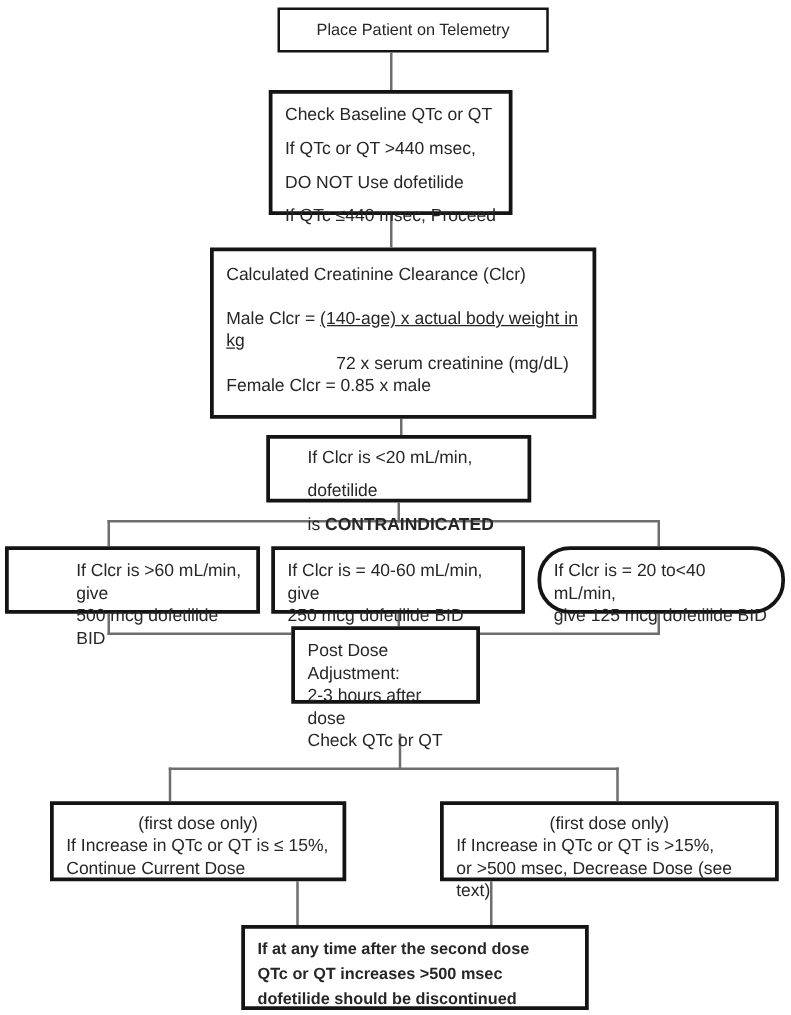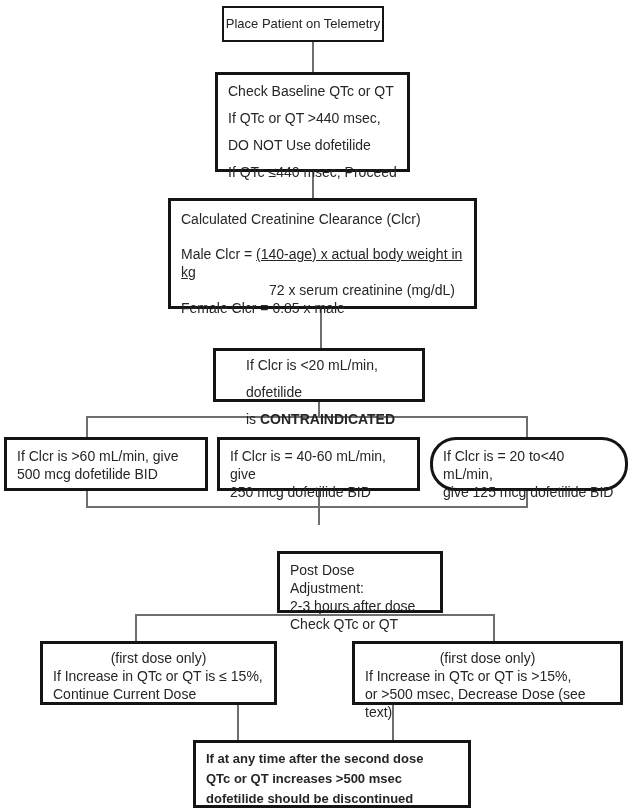--- a/index.html
+++ b/index.html
@@ -47,71 +47,71 @@
   <div class="conn" style="left:526px;top:491px;width:2px;height:17px;"></div>
   <div class="conn" style="left:86px;top:506px;width:442px;height:2px;"></div>
   <div class="conn" style="left:318px;top:491px;width:2px;height:34px;"></div>
   <div class="conn" style="left:319px;top:587px;width:2px;height:29px;"></div>
   <div class="conn" style="left:135px;top:614px;width:360px;height:2px;"></div>
   <div class="conn" style="left:135px;top:614px;width:2px;height:27px;"></div>
   <div class="conn" style="left:493px;top:614px;width:2px;height:27px;"></div>
   <div class="conn" style="left:237px;top:705px;width:2px;height:35px;"></div>
   <div class="conn" style="left:392px;top:705px;width:2px;height:35px;"></div>
 
-  <div class="box thin center-text" style="left:222px;top:6px;width:162px;height:36px;font-size:13px;">
+  <div class="box thin center-text" style="left:222px;top:6px;width:217px;height:36px;font-size:13px;">
     <span>Place Patient on Telemetry</span>
   </div>
 
   <div class="box" style="left:215px;top:72px;width:195px;height:100px;">
     <div class="pad spread" style="padding-top:3px;">
       <div>Check Baseline QTc or QT</div>
       <div>If QTc or QT &gt;440 msec,</div>
       <div>DO NOT Use dofetilide</div>
       <div>If QTc ≤440 msec, Proceed</div>
     </div>
   </div>
 
-  <div class="box" style="left:168px;top:198px;width:309px;height:111px;">
+  <div class="box" style="left:168px;top:198px;width:309px;height:137px;">
     <div class="pad" style="padding-top:9px;">
       <div class="title-gap">Calculated Creatinine Clearance (Clcr)</div>
       <div><span>Male Clcr = </span><span class="frac-num">(140-age) x actual body weight in kg</span></div>
       <div class="denom">72 x serum creatinine (mg/dL)</div>
       <div>Female Clcr = 0.85 x male</div>
     </div>
   </div>
 
   <div class="box" style="left:213px;top:348px;width:212px;height:54px;padding-left:20px;">
     <div class="pad spread" style="padding-top:1px;">
       <div>If Clcr is &lt;20 mL/min, dofetilide</div>
       <div><span>is </span><span class="bold">CONTRAINDICATED</span></div>
     </div>
   </div>
 
-  <div class="box" style="left:4px;top:437px;width:204px;height:54px;">
+  <div class="box" style="left:4px;top:437px;width:204px;height:54px;padding-left:44px;">
     <div class="pad">
       <div>If Clcr is &gt;60 mL/min, give</div>
       <div>500 mcg dofetilide BID</div>
     </div>
   </div>
 
   <div class="box" style="left:217px;top:437px;width:203px;height:54px;">
     <div class="pad">
       <div>If Clcr is = 40-60 mL/min, give</div>
       <div>250 mcg dofetilide BID</div>
     </div>
   </div>
 
   <div class="box" style="left:430px;top:437px;width:198px;height:54px;border-radius:26px;">
     <div class="pad">
       <div>If Clcr is = 20 to&lt;40 mL/min,</div>
       <div>give 125 mcg dofetilide BID</div>
     </div>
   </div>
 
-  <div class="box" style="left:233px;top:551px;width:166px;height:62px;margin-left:44px;">
+  <div class="box" style="left:233px;top:501px;width:151px;height:62px;">
     <div class="pad">
       <div>Post Dose Adjustment:</div>
       <div>2-3 hours after dose</div>
       <div>Check QTc or QT</div>
     </div>
   </div>
 
   <div class="box" style="left:40px;top:641px;width:237px;height:64px;">
     <div class="pad" style="padding-top:5px;">
       <div class="hdr">(first dose only)</div>

